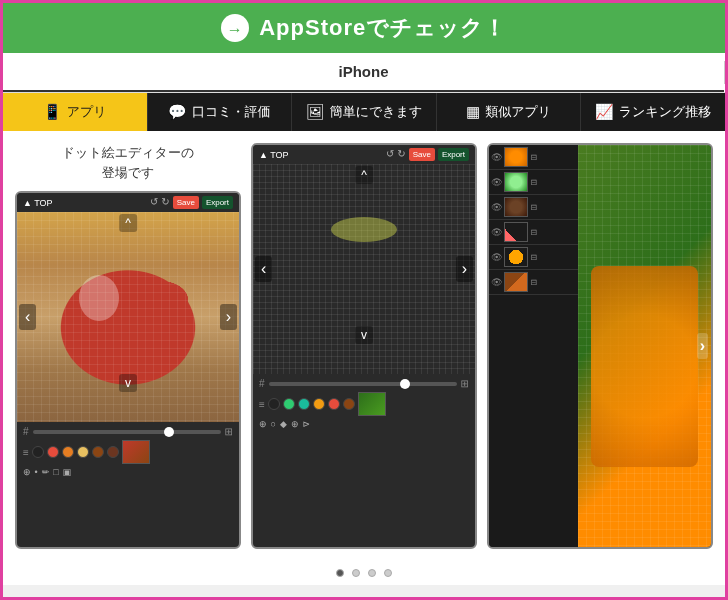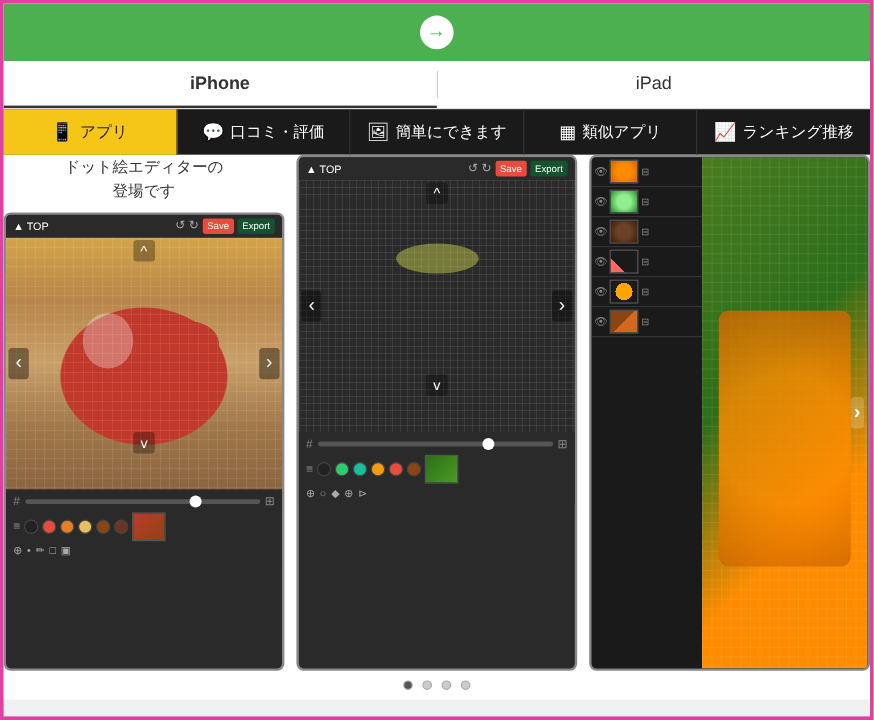--- a/index.html
+++ b/index.html
@@ -86,20 +86,21 @@
     .nav-item:last-child { border-right: none; }
     .nav-item.active {
       background: #f5c518;
       color: #1a1a1a;
     }
     .nav-icon { font-size: 15px; }
 
     
     .main-content {
       background: white;
+      padding: 12px;
       display: flex;
       gap: 10px;
       height: 430px;
     }
 
     .screenshot-card {
       flex: 1;
       display: flex;
       flex-direction: column;
       align-items: center;
@@ -285,30 +286,28 @@
     .chevron-up { top: 2px; }
     .chevron-down { bottom: 30px; }
 
     .grid-icon { font-size: 10px; color: #888; }
   </style>
 </head>
 <body>
 
 <div class="top-banner">
   <div class="arrow-icon">→</div>
+  <span>AppStoreでチェック！</span>
 </div>
 
 <div class="tab-row">
   <div class="tab-item active">
     <span>iPhone</span>
   </div>
   <div class="tab-separator"></div>
-  <div class="tab-item">
-    <span>iPad</span>
-  </div>
 </div>
 
 <div class="nav-bar">
   <div class="nav-item active">
     <span class="nav-icon">📱</span>
     <span>アプリ</span>
   </div>
   <div class="nav-item">
     <span class="nav-icon">💬</span>
     <span>口コミ・評価</span>

